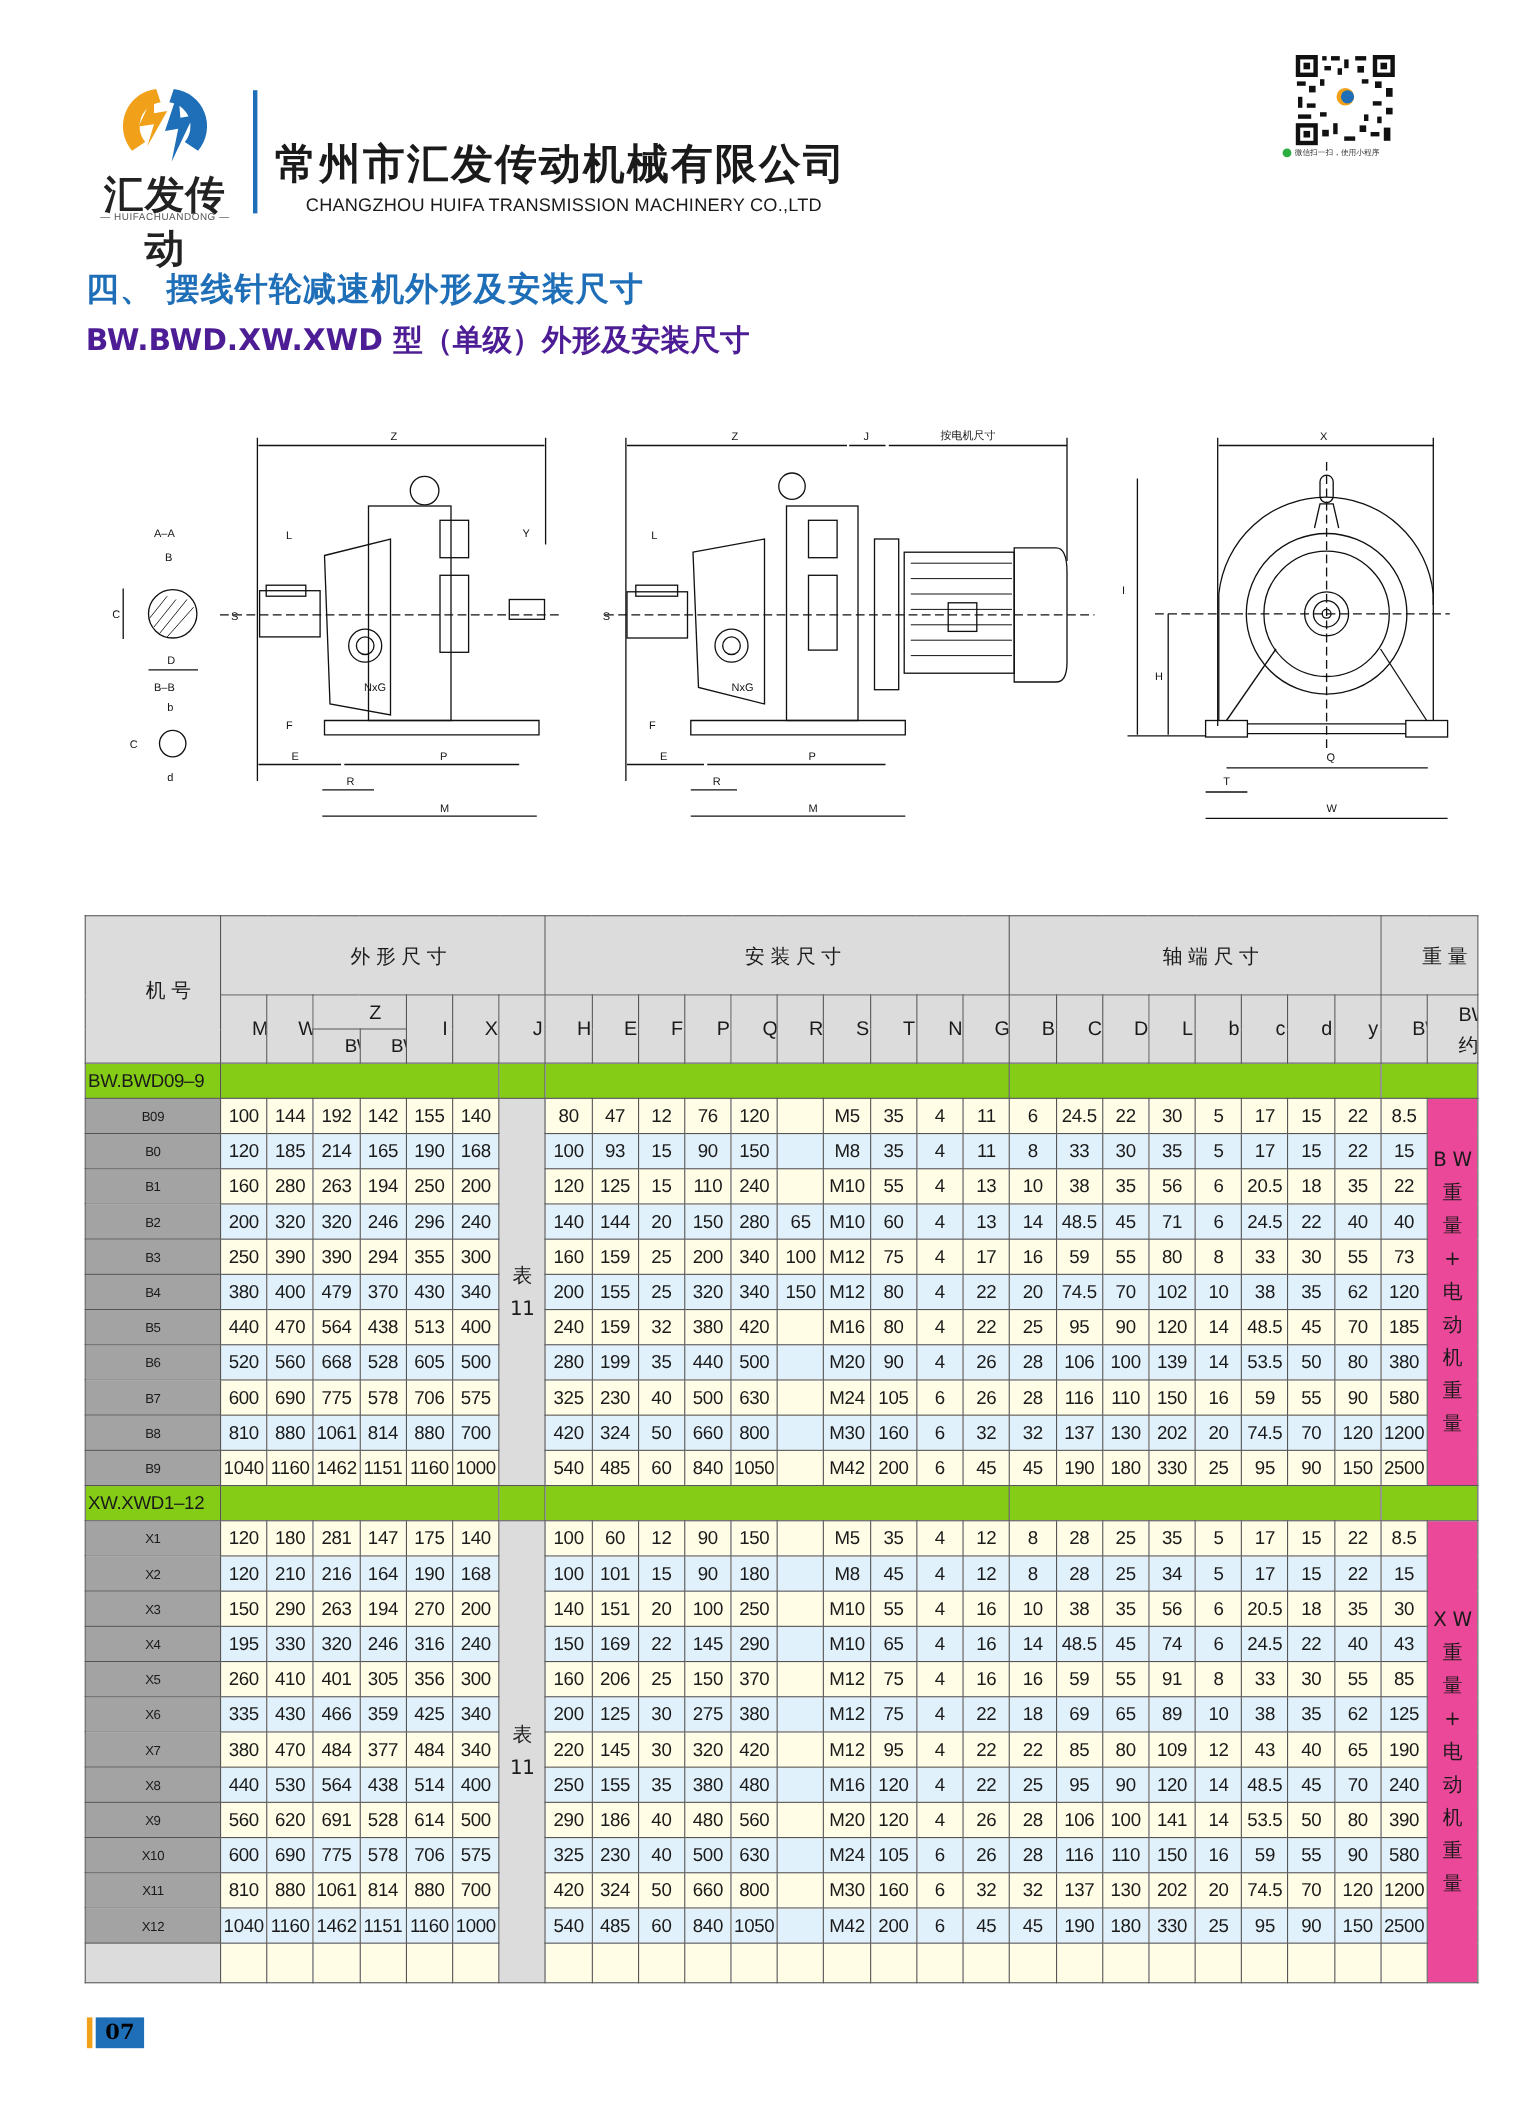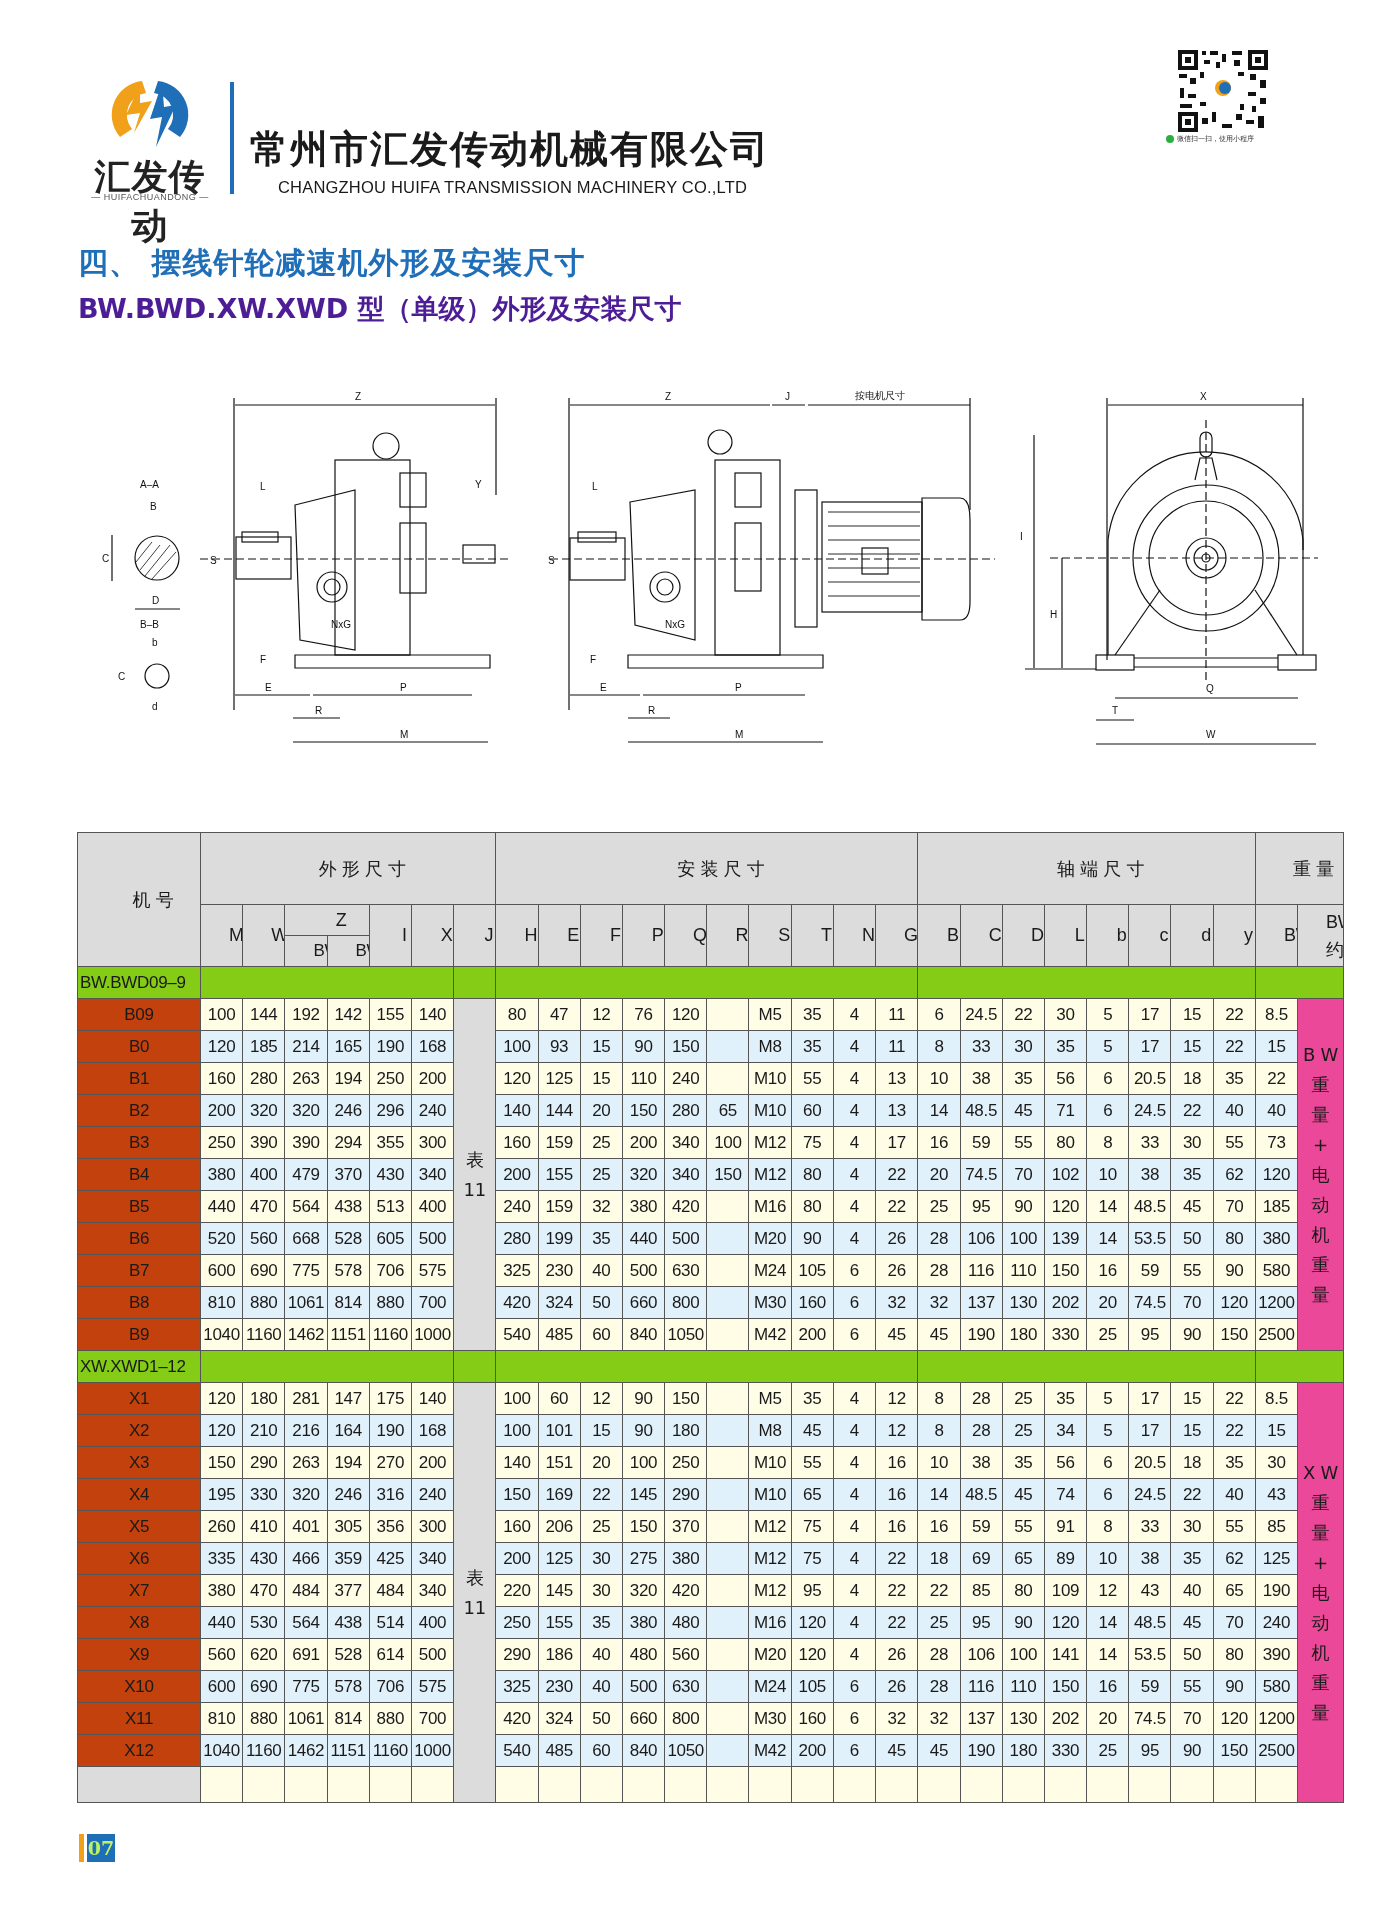--- a/index.html
+++ b/index.html
@@ -23,30 +23,30 @@
   
   table.spec{position:absolute;left:77px;top:832px;width:1266px;border-collapse:collapse;table-layout:fixed;font-size:17px;}
   table.spec td, table.spec th{border:1px solid #555;padding:0;text-align:center;vertical-align:middle;font-weight:normal;white-space:nowrap;overflow:hidden;letter-spacing:-0.3px;}
   table.spec th{background:#dcdcdc;padding-left:28px;}
   .hdr1 th{height:71px;font-size:18px;letter-spacing:6px;font-family:"DejaVu Sans",sans-serif;}
   .hdr2 th{height:30px;font-size:18px;}
   .hdr3 th{height:30px;font-size:17px;}
   .cat td{height:31px;background:#84cc16;}
   .cat td.catlabel{text-align:left;padding-left:2px;font-size:17px;}
   tr.r td{height:31px;}
-  tr.r td.model{background:#c2410c;font-size:17px;}
+  tr.r td.model{background:#a3a3a3;font-size:12px;}
   tr.y td.v{background:#fffde5;}
   tr.b td.v{background:#e1f1fb;}
   td.grey{background:#dcdcdc !important;}
   td.note{background:#ec4899;font-size:18px;line-height:30px;white-space:normal;font-family:"DejaVu Sans",sans-serif;}
   tr.empty td{height:35px;}
   tr.empty td.v{background:#fffde5;}
   .pager{left:79px;top:1834px;height:28px;display:flex;}
   .pager .o{width:5px;height:28px;background:#f0a019;margin-right:3px;}
-  .pager .n{width:28px;height:28px;background:#1f6fb8;color:#bef264;font-family:"DejaVu Serif",serif;font-weight:bold;font-size:19px;line-height:28px;text-align:center;}
+  .pager .n{width:44px;height:28px;background:#1f6fb8;color:#000000;font-family:"DejaVu Serif",serif;font-weight:bold;font-size:19px;line-height:28px;text-align:center;}
 </style>
 </head>
 <body>
 
 <div class="abs logo">
   <svg width="140" height="80" viewBox="0 0 140 80">
     <path d="M62 6 A34 34 0 0 0 40 62 L52 54 A22 22 0 0 1 66 18 Z" fill="#f0a019"></path>
     <path d="M60 10 L46 40 L60 38 L54 58 L72 26 L60 28 Z" fill="#f0a019"></path>
     <path d="M78 6 A34 34 0 0 1 100 62 L88 54 A22 22 0 0 0 74 18 Z" fill="#1f6fb8"></path>
     <path d="M82 8 L70 44 L82 42 L76 72 L96 30 L84 32 Z" fill="#1f6fb8"></path>

